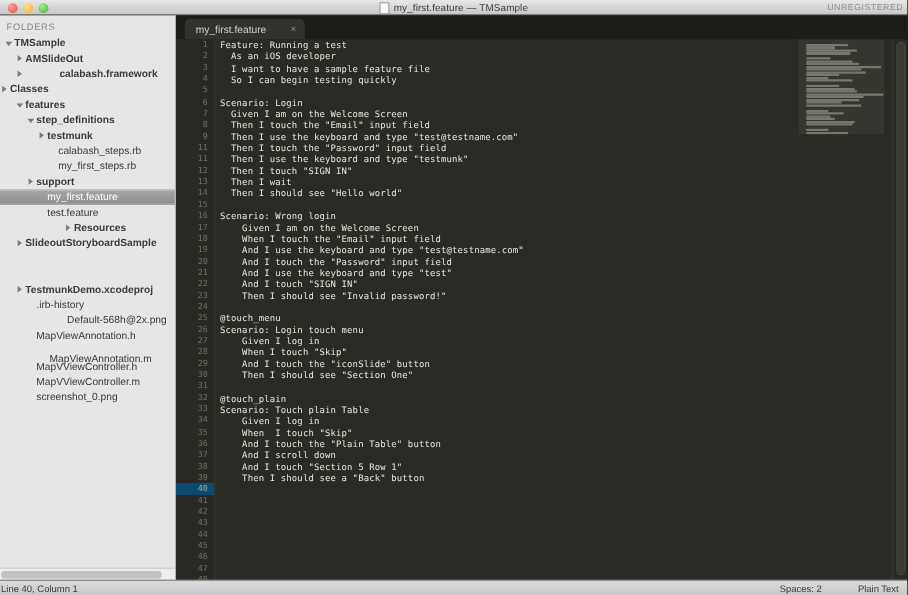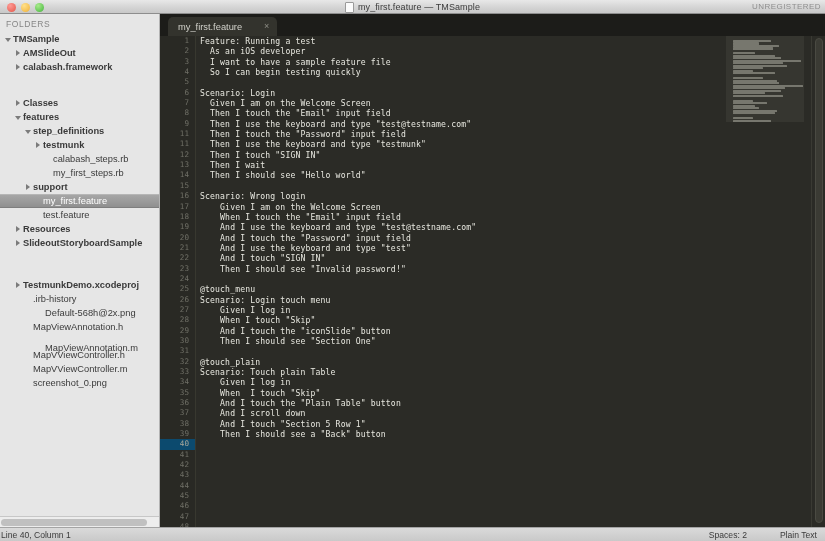--- a/index.html
+++ b/index.html
@@ -272,25 +272,25 @@
     <div id="folders-label">FOLDERS</div>
     <div class="tree" id="tree">
         <div class="row bold" style="padding-left: 4px;">
           <span class="arrow open"></span>
           <span class="label">TMSample</span>
         </div>
         <div class="row bold" style="padding-left: 14px;">
           <span class="arrow closed"></span>
           <span class="label">AMSlideOut</span>
         </div>
-        <div class="row bold" style="padding-left: 14px;">
+        <div class="row bold" style="padding-left: 14px; gap: 31px;">
           <span class="arrow closed"></span>
           <span class="label">calabash.framework</span>
         </div>
-        <div class="row bold" style="padding-left: 14px; margin-top: 22px;">
+        <div class="row bold" style="">
           <span class="arrow closed"></span>
           <span class="label">Classes</span>
         </div>
         <div class="row bold" style="padding-left: 14px;">
           <span class="arrow open"></span>
           <span class="label">features</span>
         </div>
         <div class="row bold" style="padding-left: 24px;">
           <span class="arrow open"></span>
           <span class="label">step_definitions</span>
@@ -312,37 +312,37 @@
           <span class="label">support</span>
         </div>
         <div class="row selected" style="padding-left: 34px;">
           <span class="arrow none"></span>
           <span class="label">my_first.feature</span>
         </div>
         <div class="row" style="padding-left: 34px;">
           <span class="arrow none"></span>
           <span class="label">test.feature</span>
         </div>
+        <div class="row bold" style="padding-left: 14px; justify-content: center;">
+          <span class="arrow closed"></span>
+          <span class="label">Resources</span>
+        </div>
         <div class="row bold" style="padding-left: 14px;">
           <span class="arrow closed"></span>
-          <span class="label">Resources</span>
-        </div>
-        <div class="row bold" style="padding-left: 14px;">
-          <span class="arrow closed"></span>
           <span class="label">SlideoutStoryboardSample</span>
         </div>
         <div class="row bold" style="padding-left: 14px; margin-top: 28px;">
           <span class="arrow closed"></span>
           <span class="label">TestmunkDemo.xcodeproj</span>
         </div>
         <div class="row" style="padding-left: 24px;">
           <span class="arrow none"></span>
           <span class="label">.irb-history</span>
         </div>
-        <div class="row" style="padding-left: 36px;">
+        <div class="row" style="padding-left: 24px; margin-left: 28px;">
           <span class="arrow none"></span>
           <span class="label">Default-568h@2x.png</span>
         </div>
         <div class="row" style="padding-left: 24px;">
           <span class="arrow none"></span>
           <span class="label">MapViewAnnotation.h</span>
         </div>
         <div class="row" style="padding-left: 24px; flex-direction: column;">
           <span class="arrow none"></span>
           <span class="label">MapViewAnnotation.m</span>

